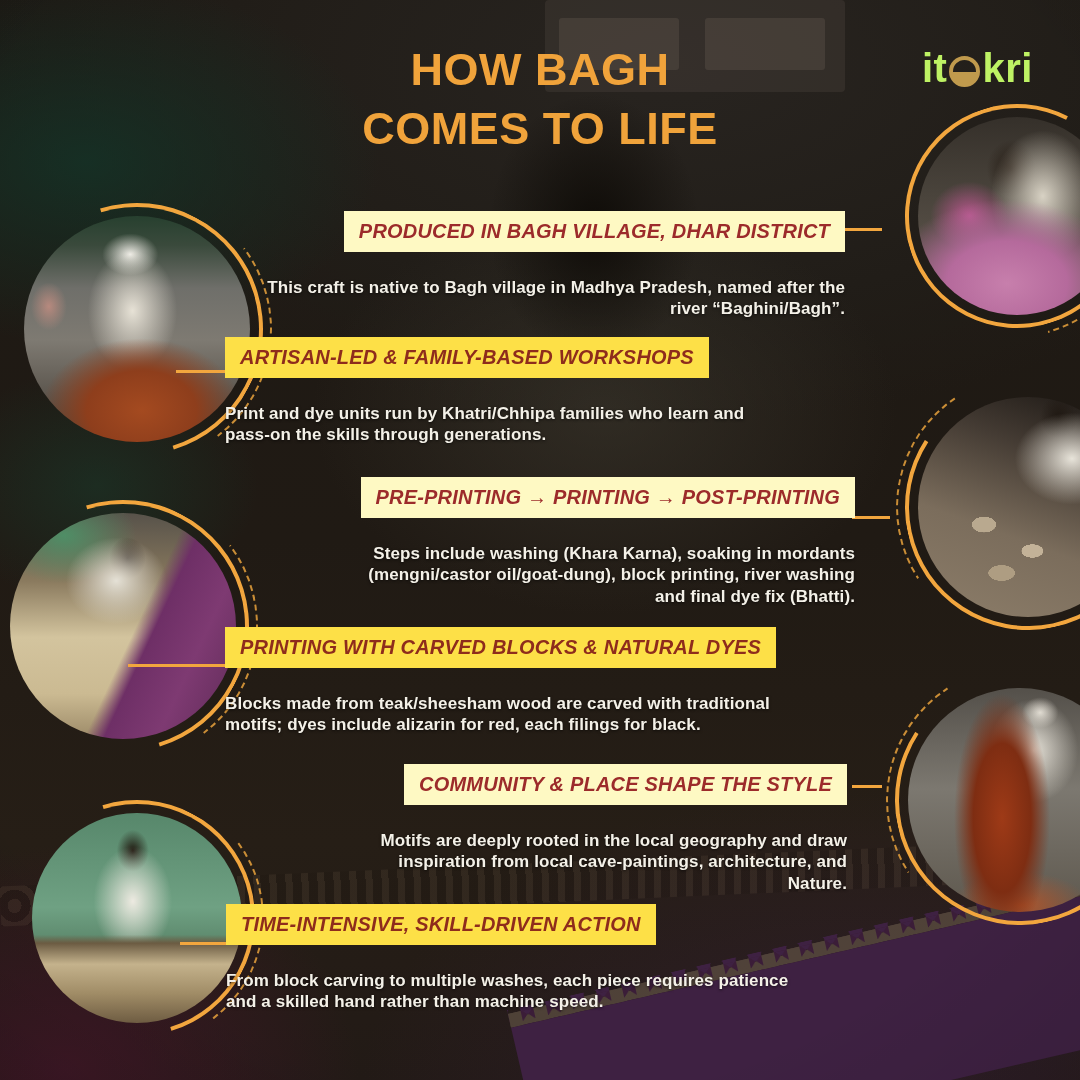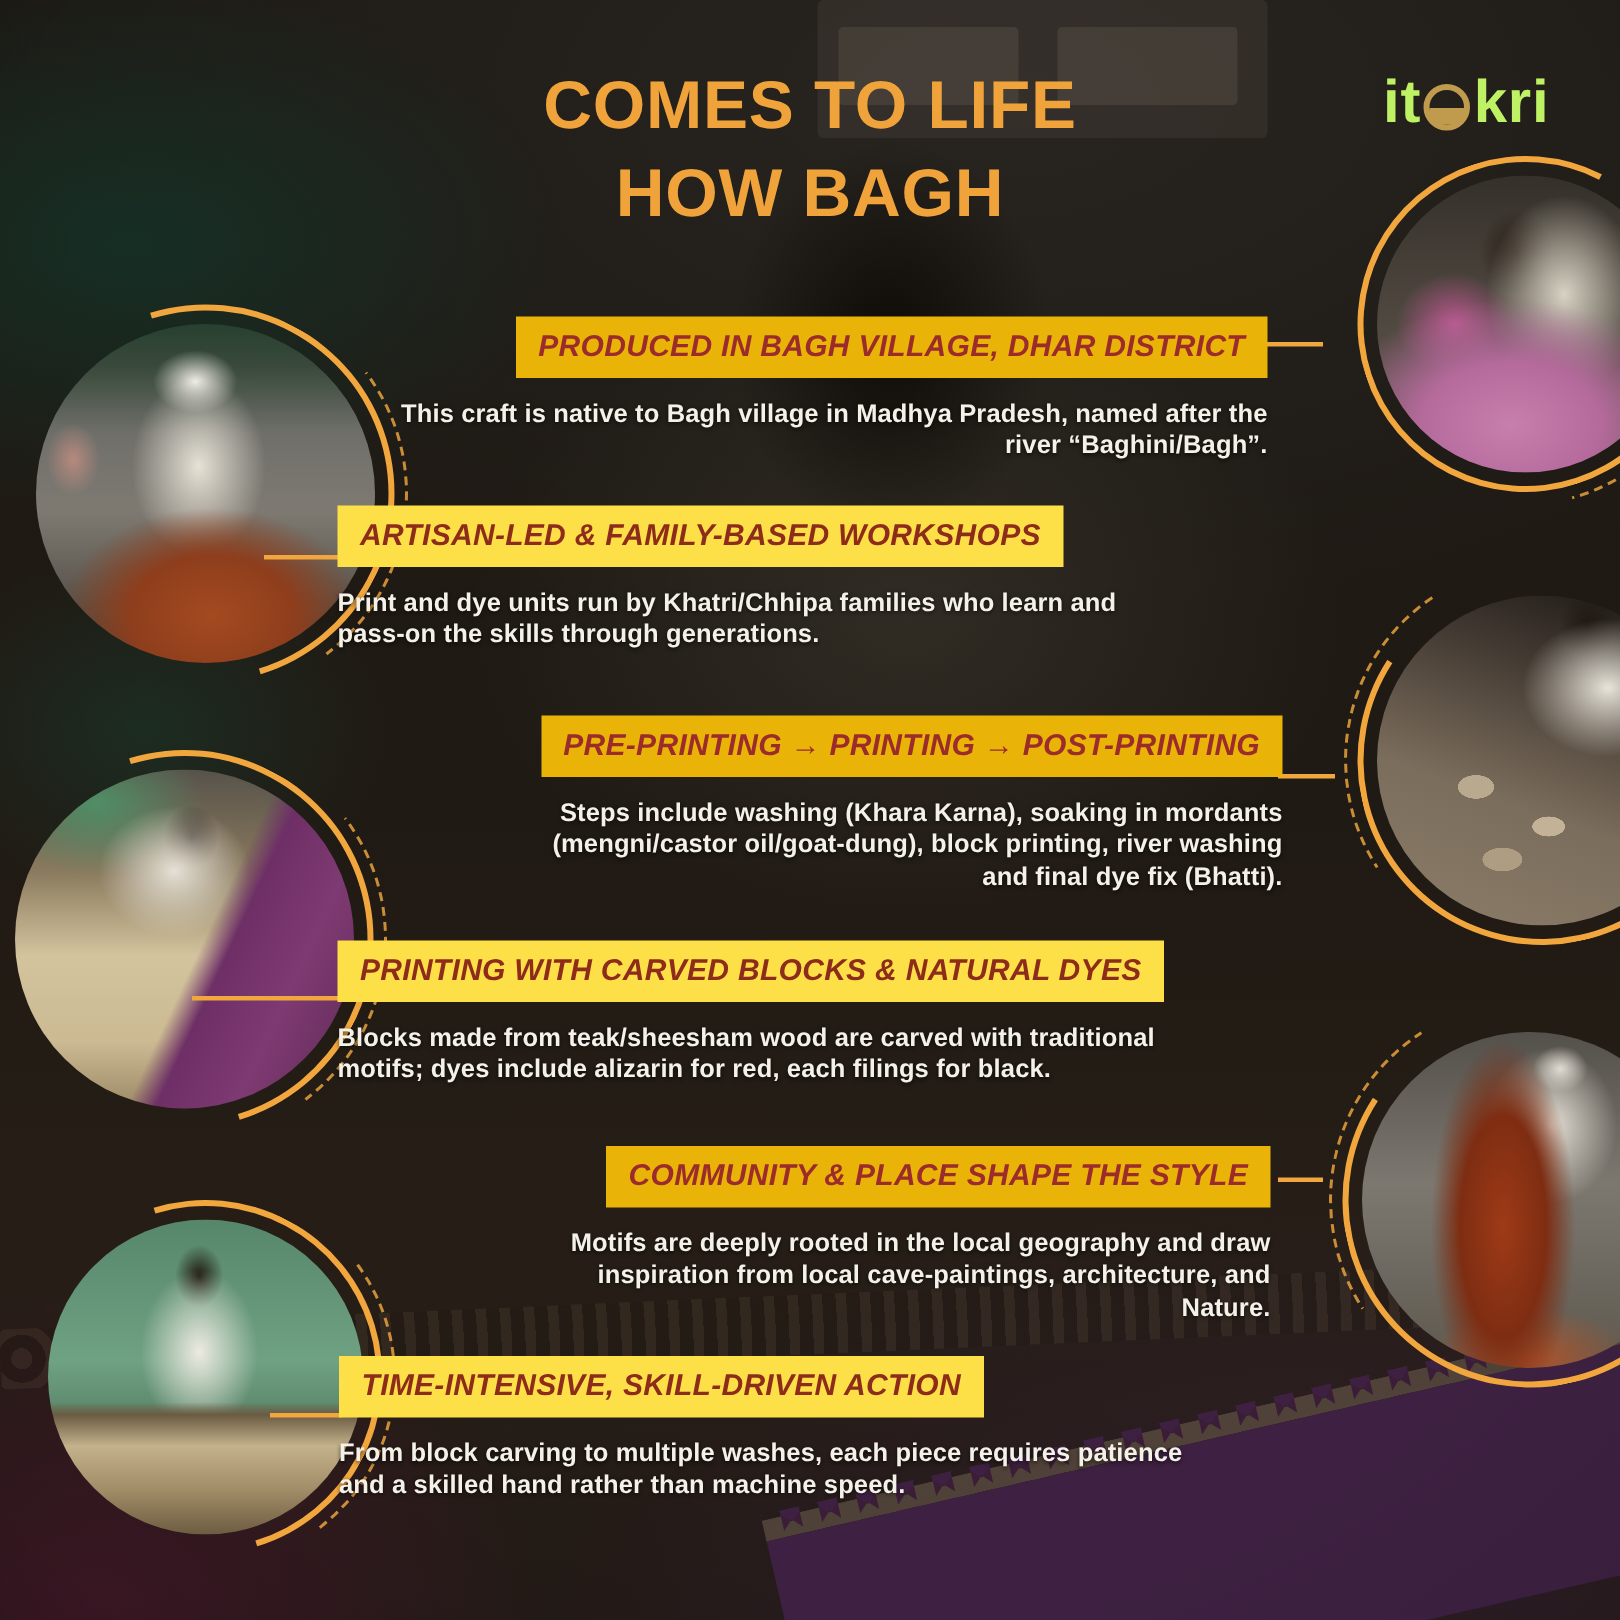--- a/index.html
+++ b/index.html
@@ -118,23 +118,23 @@
   .c4{top:664px;left:128px;width:100px;}
   .c5{top:785px;left:852px;width:30px;}
   .c6{top:942px;left:180px;width:48px;}
 
   
   .sec{position:absolute;z-index:3;}
   .sec.align-right{text-align:right;}
   .sec.align-left{text-align:left;}
   .tag{display:inline-block;padding:9px 15px;font-style:italic;font-weight:800;
     font-size:20px;letter-spacing:.2px;white-space:nowrap;}
-  .tag.cream{background:#eab308;color:#9C2B2B;}
+  .tag.cream{background:#fef9c3;color:#9C2B2B;}
   .tag.orange{background:#fde047;color:#8E2C1C;}
-  .body{margin:13px 0 0;font-weight:700;font-size:17px;line-height:1.26;color:#F4F1E8;
+  .body{margin:25px 0 0;font-weight:700;font-size:17px;line-height:1.26;color:#F4F1E8;
     letter-spacing:.1px;text-shadow:0 1px 3px rgba(0,0,0,.65);}
   .s1{top:211px;right:235px;width:590px;}
   .s2{top:337px;left:225px;width:520px;}
   .s3{top:477px;right:225px;width:500px;}
   .s4{top:627px;left:225px;width:565px;}
   .s5{top:764px;right:233px;width:500px;}
   .s6{top:904px;left:226px;width:595px;}
 </style>
 </head>
 <body>
@@ -144,22 +144,22 @@
   <div class="bg"></div>
   <div class="switchboard">
     <div class="panel a"></div>
     <div class="panel b"></div>
   </div>
   <div class="paisley-band"></div>
   <div class="zigzag"></div>
   <div class="vignette"></div>
 
   <header class="title">
+    <div>HOW BAGH</div>
     <div>COMES TO LIFE</div>
-    <div>HOW BAGH</div>
   </header>
 
   <div class="brand">
     <span>it</span>
       <span class="logo-o"></span>
       <span>kri</span>
   </div>
 
   <figure class="photo p1 arc-right">
     <div class="img img1"></div>

